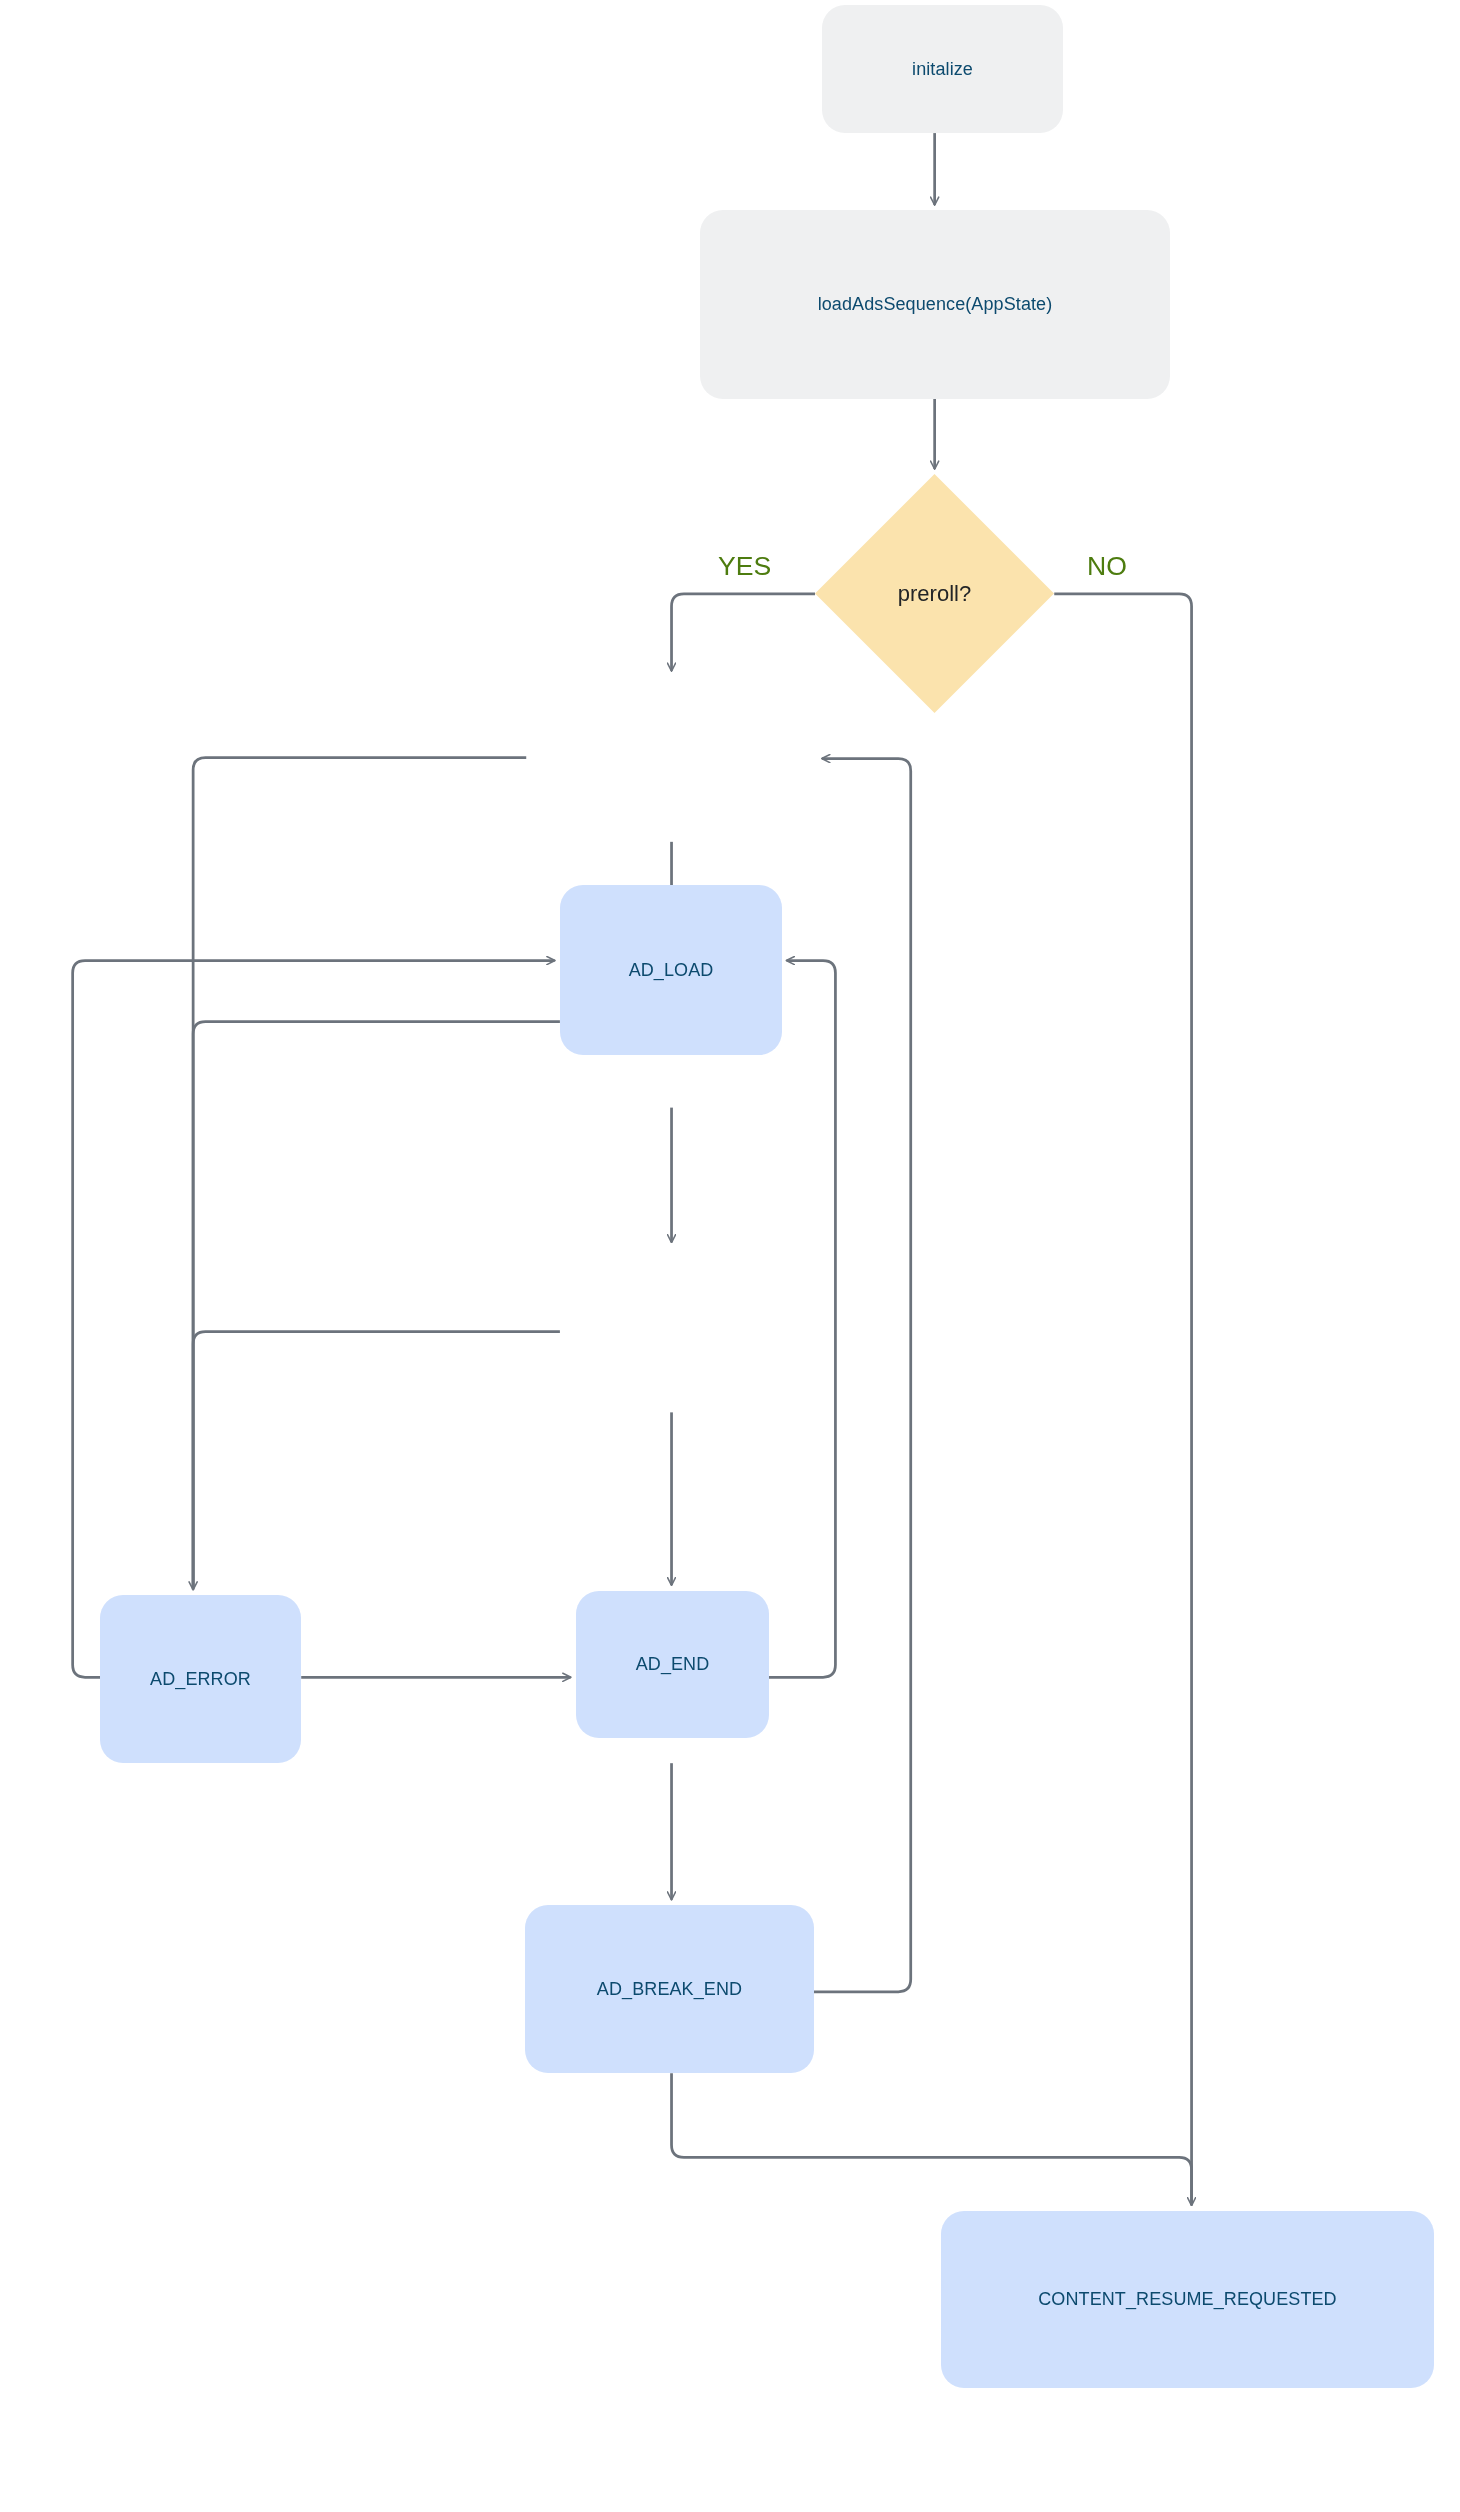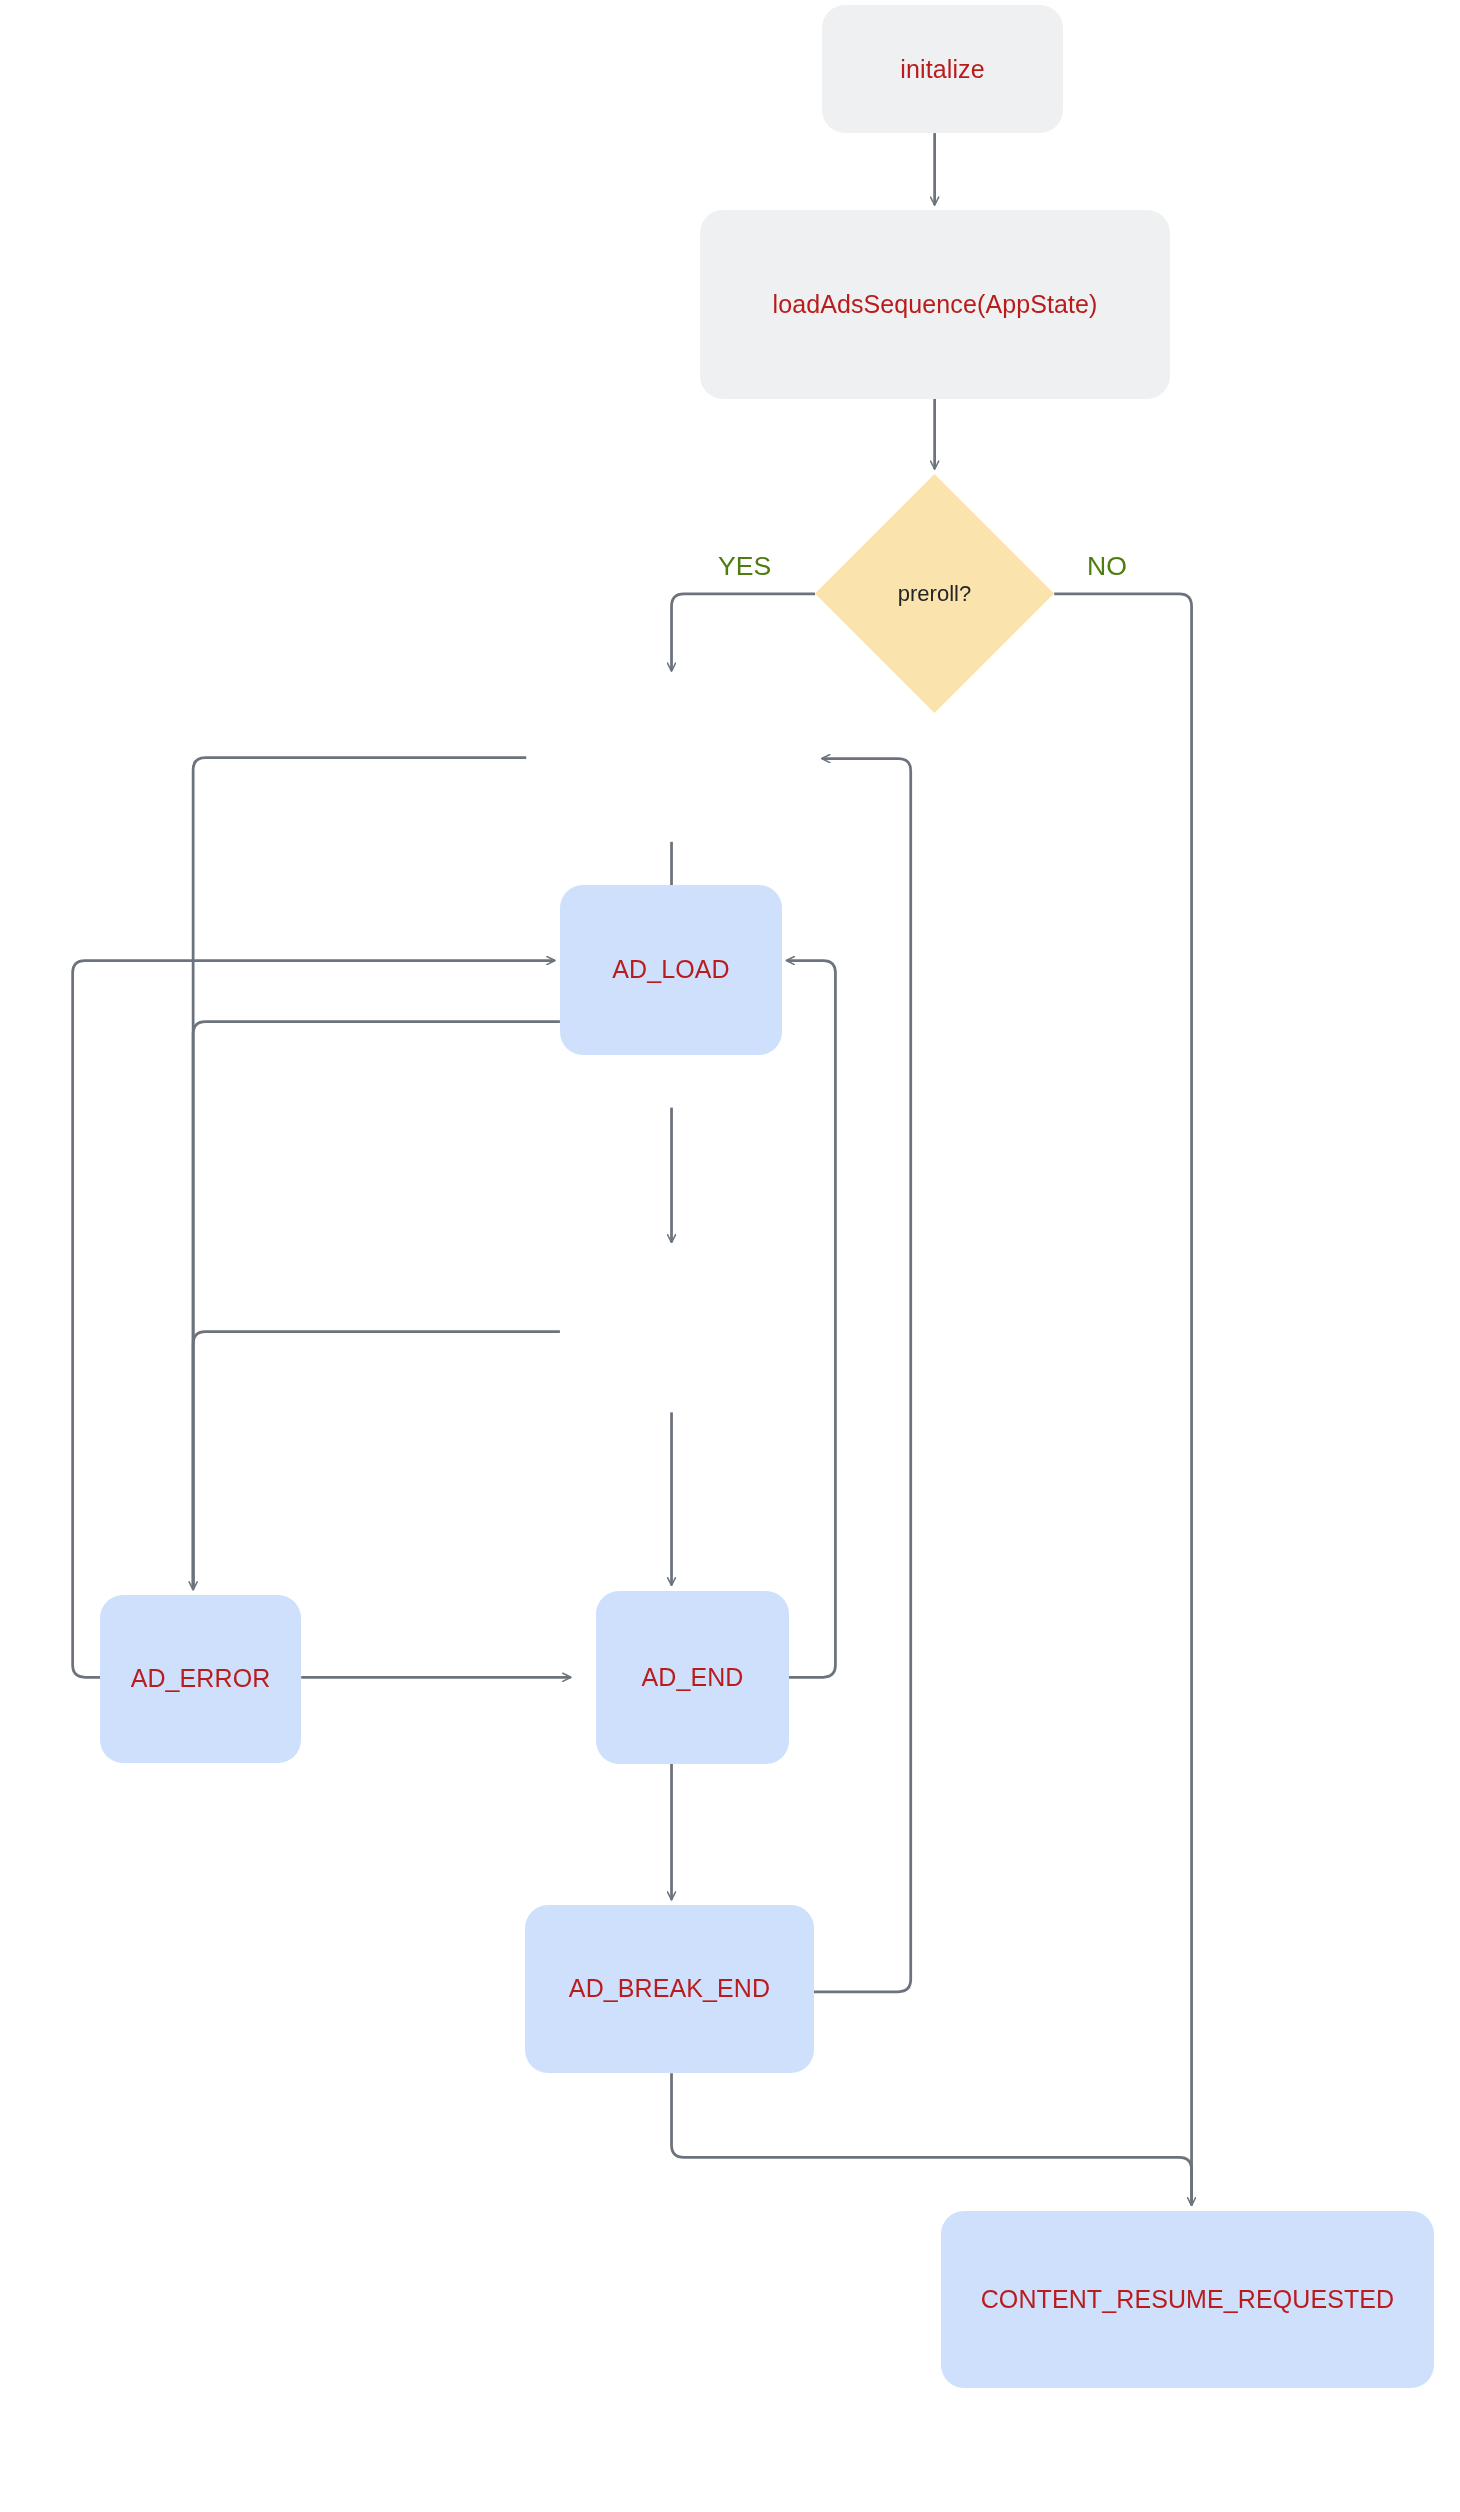--- a/index.html
+++ b/index.html
@@ -28,22 +28,22 @@
     pointer-events: none;
   }
   .node {
     position: absolute;
     box-sizing: border-box;
     display: flex;
     align-items: center;
     justify-content: center;
     text-align: left;
     line-height: 1.25;
-    color: #b91c1c;
-    font-size: 25px;
+    color: #0c4a6e;
+    font-size: 18px;
     letter-spacing: 0.1px;
     padding: 5.3px 12.4px;
   }
   .node.gray {
     background: #eff0f1;
     border-radius: 23px;
   }
   .node.blue {
     background: #cfe0fd;
     border-radius: 23px;
@@ -142,21 +142,21 @@
 
   <div class="node blue" style="left:560px; top:885px; width:222px; height:170px;">
     <span>AD_LOAD</span>
   </div>
 
 
   <div class="node blue" style="left:100px; top:1595px; width:201px; height:168px;">
     <span>AD_ERROR</span>
   </div>
 
-  <div class="node blue" style="left:596px; top:1591px; width:193px; height:173px;">
+  <div class="node blue" style="left:576px; top:1591px; width:193px; height:147px;">
     <span>AD_END</span>
   </div>
 
   <div class="node blue" style="left:525px; top:1905px; width:289px; height:168px;">
     <span>AD_BREAK_END</span>
   </div>
 
   <div class="node blue" style="left:941px; top:2211px; width:493px; height:177px;">
     <span>CONTENT_RESUME_REQUESTED</span>
   </div>

